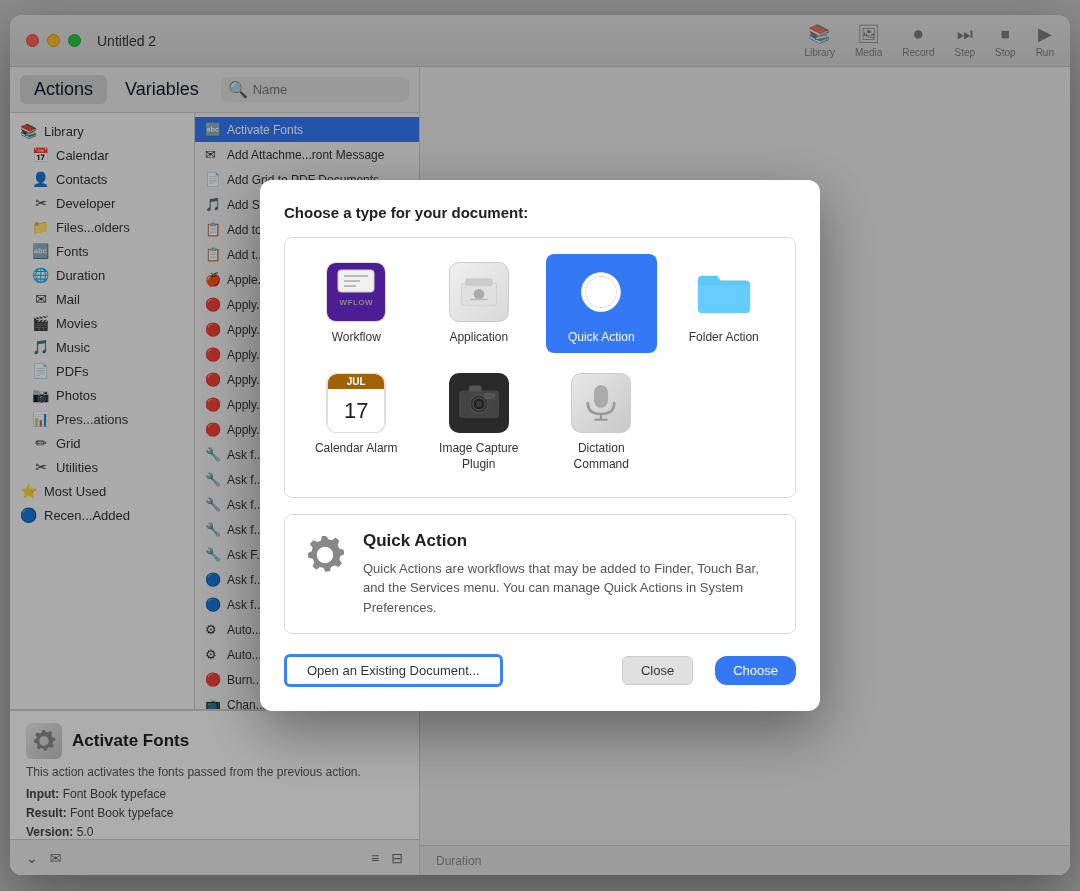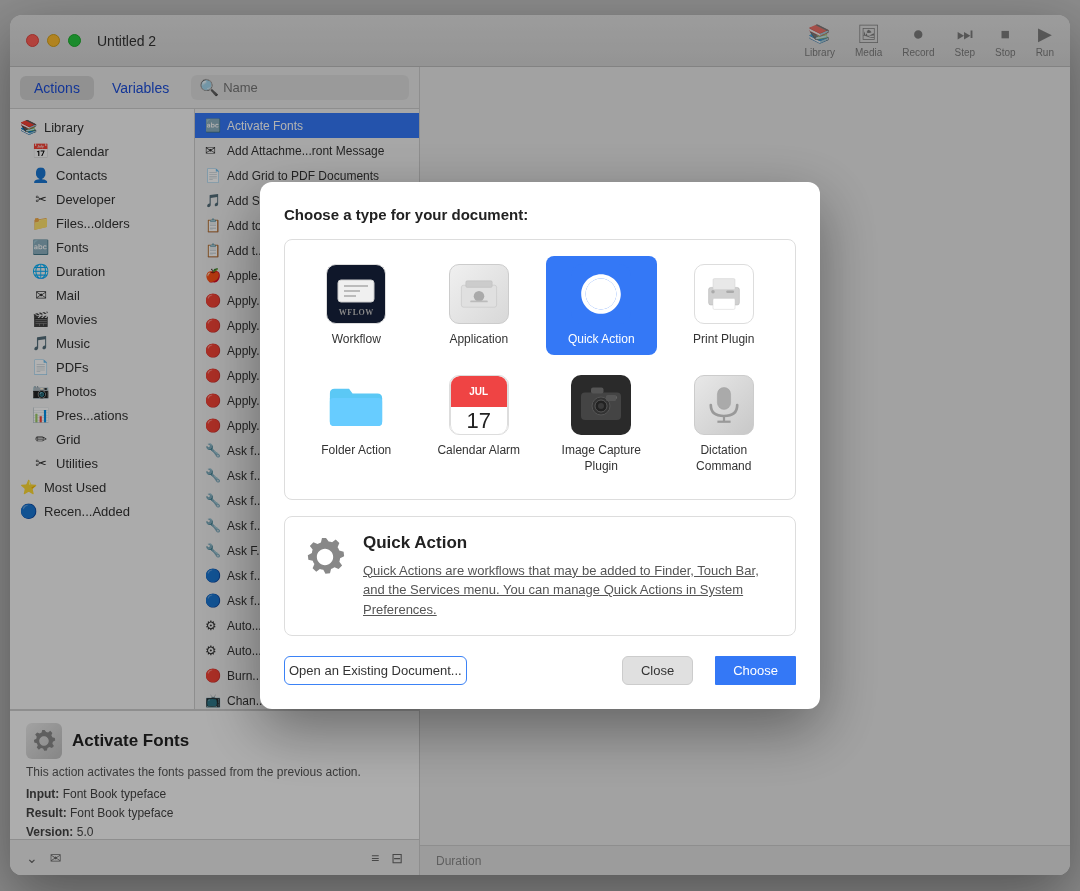--- a/index.html
+++ b/index.html
@@ -105,23 +105,23 @@
       align-items: center;
       padding: 8px 10px;
       gap: 4px;
       border-bottom: 1px solid #ccc;
       background: #e8e8e8;
     }
 
     .tab {
       padding: 4px 14px;
       border-radius: 6px;
-      font-size: 14px;
-      cursor: pointer;
-      color: #1d4ed8;
+      font-size: 18px;
+      cursor: pointer;
+      color: #0f172a;
     }
     .tab.active {
       background: #d0d0d0;
       font-weight: 500;
     }
 
     .search-box {
       display: flex;
       align-items: center;
       background: #ddd;
@@ -390,35 +390,34 @@
       font-size: 17px;
       font-weight: 700;
       color: #222;
       margin-bottom: 8px;
     }
 
     .modal-desc-text {
       font-size: 13px;
       color: #555;
       line-height: 1.5;
-      text-decoration: underline;
     }
 
     
     .modal-buttons {
       display: flex;
       align-items: center;
       justify-content: space-between;
     }
 
     .btn-open-existing {
       background: white;
-      border: 1px solid #3b82f6;
+      border: 3px solid #3b82f6;
       border-radius: 6px;
-      padding: 6px 4px;
+      padding: 6px 20px;
       font-size: 13px;
       cursor: pointer;
       color: #333;
     }
 
     .modal-right-btns {
       display: flex;
       gap: 22px;
     }
 
@@ -428,47 +427,47 @@
       border-radius: 6px;
       padding: 6px 18px;
       font-size: 13px;
       cursor: pointer;
       color: #333;
     }
 
     .btn-choose {
       background: #3478f6;
       border: none;
-      border-radius: 1px;
+      border-radius: 12px;
       padding: 6px 18px;
       font-size: 13px;
       cursor: pointer;
       color: white;
       font-weight: 500;
     }
 
     
     .calendar-icon-wrapper {
       width: 60px;
       height: 60px;
       position: relative;
       display: flex;
       flex-direction: column;
       border: 1px solid #ddd;
       border-radius: 10px;
       overflow: hidden;
       background: white;
     }
     .cal-header {
-      background: #ef4444;
+      background: #a16207;
       color: white;
       text-align: center;
       font-size: 10px;
       font-weight: 600;
-      padding: 10px 0;
+      padding: 2px 0;
     }
     .cal-day {
       flex: 1;
       display: flex;
       align-items: center;
       justify-content: center;
       font-size: 22px;
       font-weight: 300;
       color: #222;
     }
@@ -739,21 +738,21 @@
     </div>
   </div>
 
   <div class="modal-overlay">
     <div class="modal">
       <div class="modal-title">Choose a type for your document:</div>
 
       <div class="doc-types-grid">
 
         <div class="doc-type-item">
-          <div class="doc-type-icon" style="background:#0f172a;border:1px solid #ddd;border-radius:10px;flex-direction:column;justify-content:flex-end;padding-bottom:6px;font-family:Liberation Serif, serif;">
+          <div class="doc-type-icon" style="background:#4c1d95;border:1px solid #ddd;border-radius:10px;flex-direction:column;justify-content:flex-end;padding-bottom:14px;">
             <svg width="40" height="30" viewBox="0 0 40 30">
               <rect x="2" y="2" width="36" height="22" rx="3" fill="#f0f0f0" stroke="#ccc" stroke-width="1"></rect>
               <line x1="8" y1="8" x2="32" y2="8" stroke="#aaa" stroke-width="1.5"></line>
               <line x1="8" y1="13" x2="24" y2="13" stroke="#aaa" stroke-width="1.5"></line>
               <line x1="8" y1="18" x2="20" y2="18" stroke="#aaa" stroke-width="1.5"></line>
             </svg>
             <span style="font-size:8px;color:#888;font-weight:700;letter-spacing:0.5px;">WFLOW</span>
           </div>
           <span class="doc-type-label">Workflow</span>
         </div>
@@ -776,32 +775,20 @@
               <path fill="white" d="M50,5 C25.1,5,5,25.1,5,50s20.1,45,45,45s45-20.1,45-45S74.9,5,50,5z M50,85c-19.3,0-35-15.7-35-35s15.7-35,35-35s35,15.7,35,35S69.3,85,50,85z"></path>
               <path fill="white" d="M50,20c-2.8,0-5,2.2-5,5v22.4l-14.6,8.5c-2.4,1.4-3.2,4.5-1.8,6.9c1.4,2.4,4.5,3.2,6.9,1.8L53,55.6c1.5-0.9,2.5-2.5,2.5-4.3V25C55.5,22.2,52.8,20,50,20z"></path>
               <path fill="white" d="M50,15c-19.3,0-35,15.7-35,35s15.7,35,35,35s35-15.7,35-35S69.3,15,50,15z M70,55H55V30c0-2.8-2.2-5-5-5s-5,2.2-5,5v27.5l-8.8,5.1c-2.4,1.4-3.2,4.5-1.8,6.9c1.4,2.4,4.5,3.2,6.9,1.8l10-5.8c1.5-0.9,2.5-2.5,2.5-4.3V60h16.3c2.8,0,5-2.2,5-5S72.8,55,70,55z"></path>
 
               <path fill="white" d="M62,42h-6.3c-0.4-1.5-1-2.9-1.8-4.2l4.5-4.5l-5.7-5.7l-4.5,4.5c-1.3-0.8-2.7-1.4-4.2-1.8V24h-8v6.3c-1.5,0.4-2.9,1-4.2,1.8l-4.5-4.5l-5.7,5.7l4.5,4.5c-0.8,1.3-1.4,2.7-1.8,4.2H18v8h6.3c0.4,1.5,1,2.9,1.8,4.2l-4.5,4.5l5.7,5.7l4.5-4.5c1.3,0.8,2.7,1.4,4.2,1.8V68h8v-6.3c1.5-0.4,2.9-1,4.2-1.8l4.5,4.5l5.7-5.7l-4.5-4.5c0.8-1.3,1.4-2.7,1.8-4.2H62V42z M40,54c-3.9,0-7-3.1-7-7s3.1-7,7-7s7,3.1,7,7S43.9,54,40,54z"></path>
             </svg>
           </div>
           <span class="doc-type-label">Quick Action</span>
         </div>
 
-        <div class="doc-type-item">
-          <div class="doc-type-icon" style="background:white;border:1px solid #ddd;border-radius:10px;">
-            <svg width="44" height="44" viewBox="0 0 100 100">
-              <rect x="15" y="35" width="70" height="40" rx="5" fill="#d0d0d0" stroke="#aaa"></rect>
-              <rect x="25" y="15" width="50" height="25" rx="3" fill="#e8e8e8" stroke="#ccc"></rect>
-              <rect x="25" y="60" width="50" height="25" rx="3" fill="white" stroke="#ccc"></rect>
-              <rect x="55" y="42" width="18" height="6" rx="3" fill="#aaa"></rect>
-              <circle cx="25" cy="45" r="4" fill="#aaa"></circle>
-            </svg>
-          </div>
-          <span class="doc-type-label">Print Plugin</span>
-        </div>
 
         <div class="doc-type-item">
           <div class="doc-type-icon" style="background:transparent;border-radius:10px;">
             <svg width="58" height="52" viewBox="0 0 100 80">
               <path d="M5,20 Q5,12 13,12 L38,12 L44,20 L87,20 Q95,20 95,28 L95,68 Q95,76 87,76 L13,76 Q5,76 5,68 Z" fill="#5BC8F5"></path>
               <path d="M5,28 L95,28 L95,68 Q95,76 87,76 L13,76 Q5,76 5,68 Z" fill="#5BC8F5"></path>
               <rect x="5" y="28" width="90" height="48" rx="6" fill="#67CCFF"></rect>
             </svg>
           </div>
           <span class="doc-type-label">Folder Action</span>

